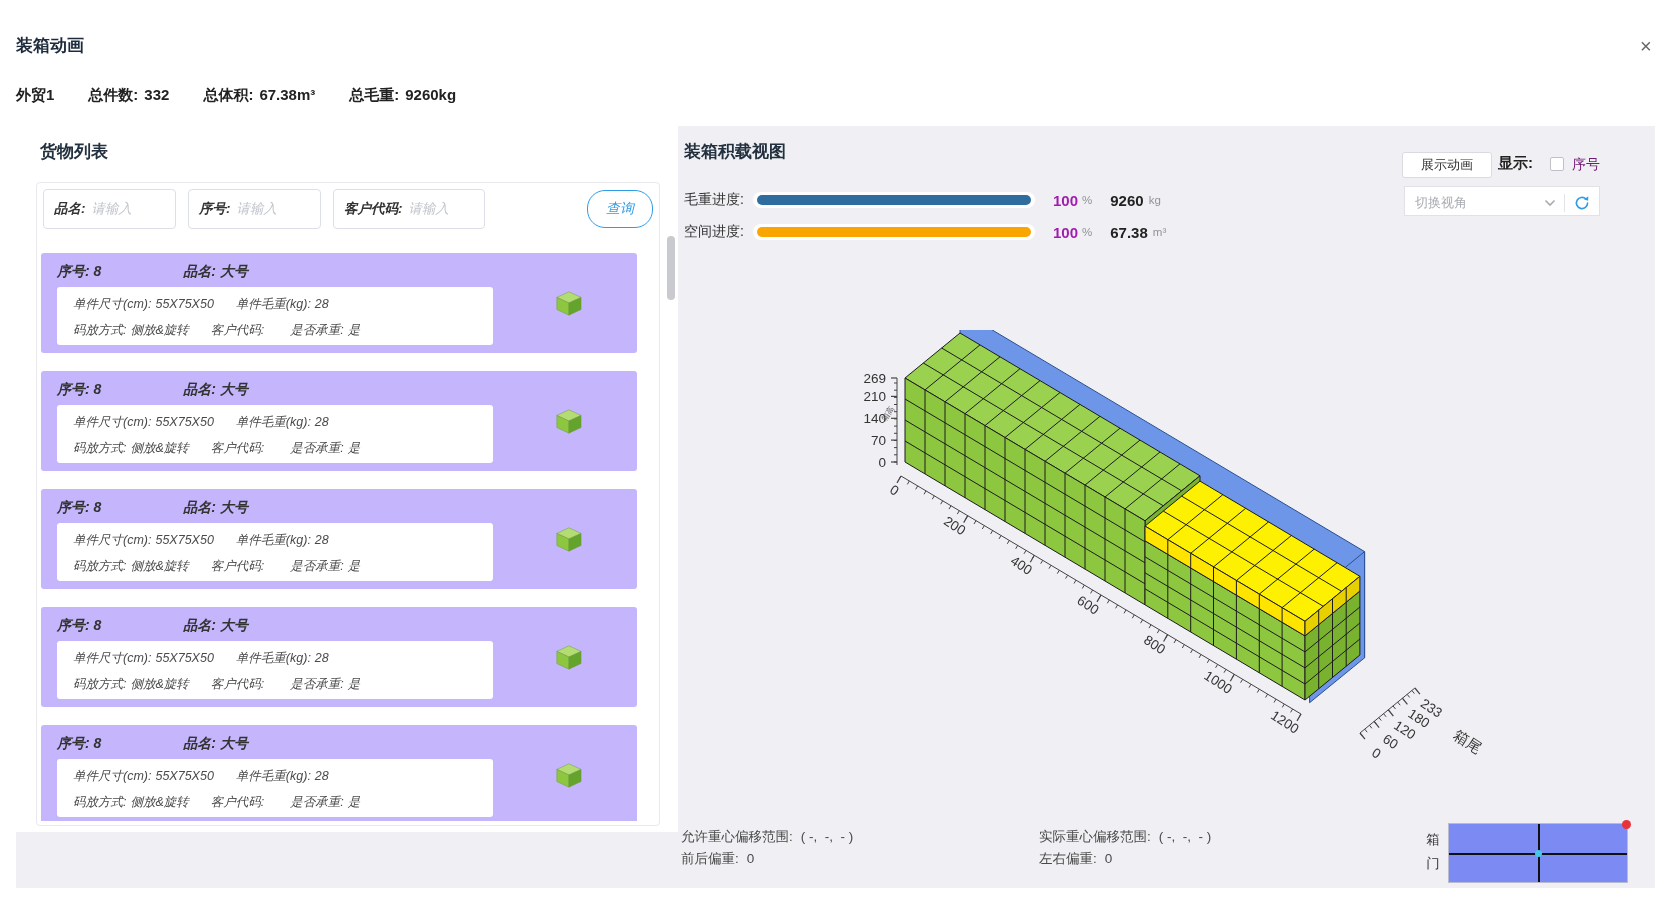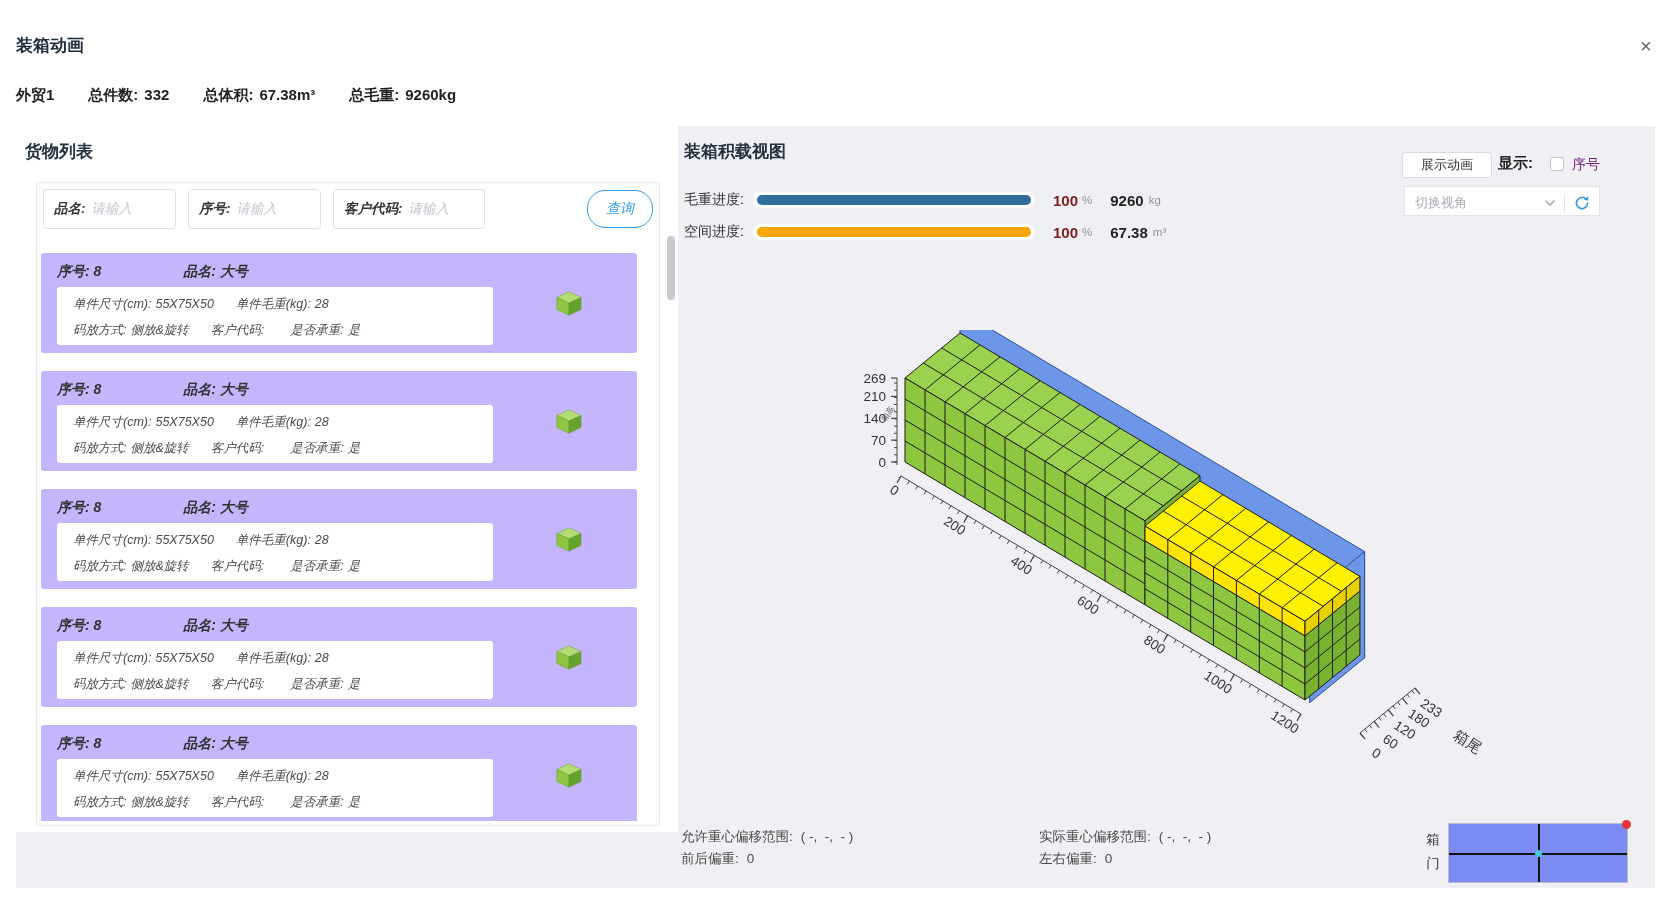--- a/index.html
+++ b/index.html
@@ -7,21 +7,21 @@
   .abs{position:absolute;}
   
   #dlg-title{left:16px;top:34px;font-size:17px;font-weight:700;color:#1e2b3c;}
   #close-x{left:1640px;top:36px;font-size:20px;color:#666;cursor:pointer;line-height:20px;}
   #summary{left:16px;top:86px;font-size:15px;font-weight:700;color:#222;display:flex;gap:28px;}
   #summary .pair span{margin-left:6px;}
   
   #content{left:16px;top:126px;width:1639px;height:762px;background:#f0f0f4;}
   
   #cargo-panel{left:0;top:0;width:662px;height:706px;background:#fff;}
-  #cargo-title{left:9px;top:14px;font-size:17px;font-weight:700;color:#22303f;}
+  #cargo-title{left:24px;top:14px;font-size:17px;font-weight:700;color:#22303f;}
   #list-box{left:20px;top:56px;width:624px;height:644px;border:1px solid #e9e9ee;border-radius:4px;background:#fff;box-sizing:border-box;font-style:italic;}
   #search-row{position:absolute;left:0;top:0;right:0;height:52px;display:flex;align-items:center;padding:0 6px;gap:12px;box-sizing:border-box;}
   .s-input{height:40px;border:1px solid #dcdfe6;border-radius:4px;background:#fff;display:flex;align-items:center;padding:0 10px;font-size:13.5px;box-sizing:border-box;}
   .s-input b{color:#333;font-weight:700;margin-right:6px;white-space:nowrap;}
   .s-input .ph{color:#c0c4cc;white-space:nowrap;}
   #f1{width:133px;}#f2{width:133px;}#f3{width:152px;}
   #query-btn{margin-left:auto;width:64px;height:36px;border:1px solid #2f9ce8;border-radius:18px;background:#fff;color:#2f9ce8;font-size:14px;display:flex;align-items:center;justify-content:center;cursor:pointer;}
   #cards{position:absolute;left:4px;top:68px;right:22px;bottom:4px;overflow:hidden;}
   .card{position:relative;height:100px;margin:2px 0 18px 0;background:#c4b5fd;border-radius:3px;}
   .card-head{position:absolute;left:16px;top:10px;font-size:14px;font-weight:700;color:#333;}
@@ -34,21 +34,21 @@
   .cube{position:absolute;left:512px;top:36px;}
   #scroll-thumb{left:651px;top:110px;width:8px;height:64px;background:#c8cacf;border-radius:4px;}
   
   #load-panel{left:668px;top:0;width:971px;height:762px;}
   #load-title{left:0;top:14px;font-size:17px;font-weight:700;color:#22303f;}
   #progress-rows{left:0;top:58px;width:560px;}
   .prow{display:flex;align-items:center;height:32px;}
   .prow .plabel{width:69px;font-size:14px;color:#333;}
   .ptrack{width:282px;height:16px;background:#fff;border-radius:8px;position:relative;}
   .pbar{position:absolute;left:4px;top:3px;height:10px;border-radius:5px;}
-  .ppct{font-weight:700;font-size:15px;color:#7f1d1d;margin-left:18px;}
+  .ppct{font-weight:700;font-size:15px;color:#a21caf;margin-left:18px;}
   .psign{font-size:11.5px;color:#909399;margin-left:4px;}
   .pval{font-weight:700;font-size:15px;color:#222;margin-left:18px;}
   .punit{font-size:11.5px;color:#909399;margin-left:5px;}
   #anim-btn{left:718px;top:26px;width:90px;height:26px;border:1px solid #d9dbe0;border-radius:3px;background:#fff;font-size:13px;color:#333;display:flex;align-items:center;justify-content:center;cursor:pointer;box-sizing:border-box;}
   #display-label{left:814px;top:28px;font-size:15px;font-weight:700;color:#222;}
   #seq-checkbox{left:866px;top:31px;width:14px;height:14px;border:1px solid #bfc3c9;border-radius:2px;background:#fff;cursor:pointer;box-sizing:border-box;}
   #seq-label{left:888px;top:30px;font-size:14px;color:#701a75;}
   #view-select{left:720px;top:60px;width:196px;height:30px;background:#fff;border:1px solid #e0e2e7;border-radius:0;display:flex;align-items:center;box-sizing:border-box;padding:4px 8px 0 10px;cursor:pointer;}
   #view-select .sel-text{flex:1;font-size:13px;color:#a8abb2;}
   .vdivider{width:1px;height:18px;background:#e3e4e8;margin:0 8px;}

